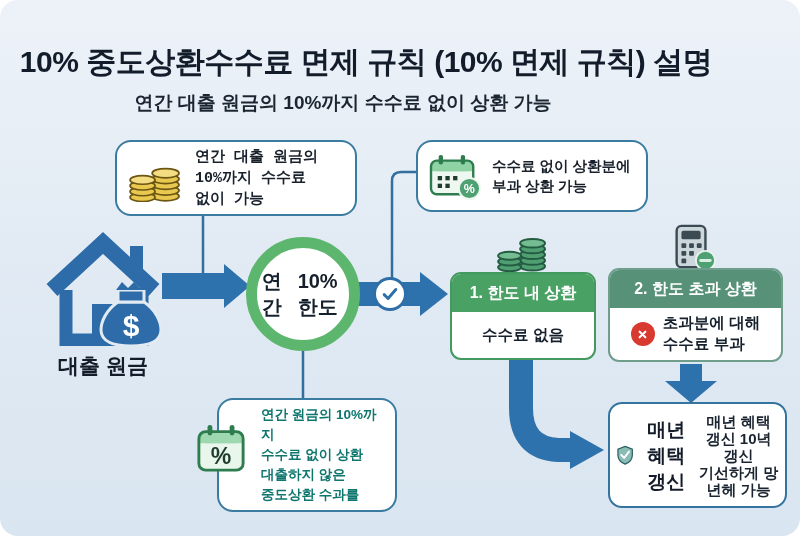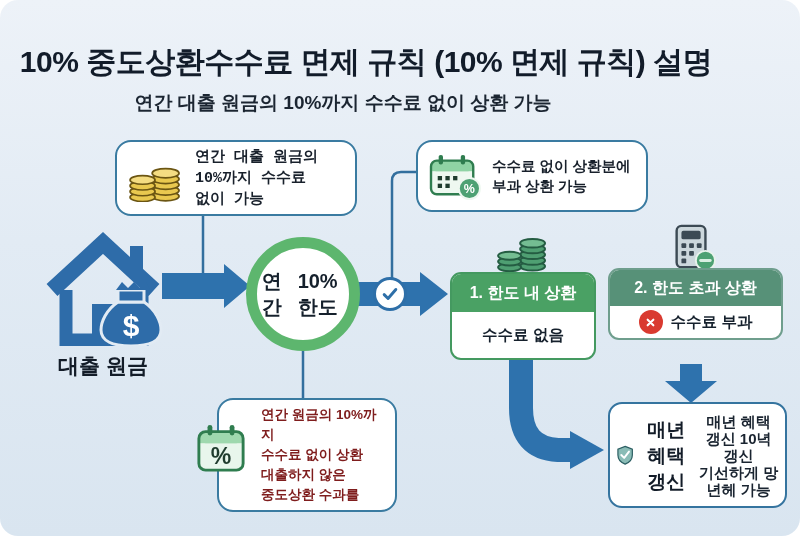--- a/index.html
+++ b/index.html
@@ -37,21 +37,21 @@
     background:#fff; border:3.5px solid #2e6fa8; border-radius:50%;
     display:flex; align-items:center; justify-content:center;
   }
   .loan-source { position:absolute; z-index:2; left:38px; top:230px; width:130px; text-align:center; }
   .loan-label { margin-top:2px; font-size:21px; font-weight:800; color:#131c28; }
   .outcome-box {
     position:absolute; z-index:2; background:#fff; border-radius:11px; overflow:hidden;
     display:flex; flex-direction:column;
   }
   .box1 { left:450px; top:272px; width:146px; height:88px; border:2px solid #449960; }
-  .box2 { left:608px; top:268px; width:175px; height:72px; border:2px solid #6f9e8d;justify-content:center; }
+  .box2 { left:608px; top:268px; width:175px; height:94px; border:2px solid #6f9e8d;justify-content:center; }
   .outcome-head {
     height:38px; display:flex; align-items:center; justify-content:center;
     color:#ffffff; font-size:16px; font-weight:800;
   }
   .box1 .outcome-head { background:#4aa164; }
   .box2 .outcome-head { background:#579178; }
   .outcome-body {
     flex:1; display:flex; align-items:center; justify-content:center; gap:8px;
     font-size:15.5px; font-weight:700; color:#15202c; text-align:left; padding:4px 8px;
   }
@@ -66,21 +66,21 @@
     display:flex; flex-direction:row; align-items:center; justify-content:center; gap:2px;
     text-align:center; padding:6px 6px;
   }
   .renewal-title { font-size:19px; font-weight:800; color:#131c28; margin-top:2px; }
   .renewal-body { font-size:15px; font-weight:700; color:#1a2430; line-height:17px; }
   .bottom-callout {
     position:absolute; z-index:2; left:217px; top:398px; width:180px; height:114px;
     background:#fff; border:2.5px solid #3a7ba1; border-radius:16px;
     display:flex; align-items:center; padding:8px 8px 8px 42px;
   }
-  .bottom-callout .txt { font-size:13.5px; font-weight:700; color:#7f1d1d; line-height:20px; }
+  .bottom-callout .txt { font-size:13.5px; font-weight:700; color:#0f766e; line-height:20px; }
   .floating-icon { position:absolute; z-index:3; }
 </style>
 </head>
 <body>
 
 <div class="page">
 
   <div class="title">10% 중도상환수수료 면제 규칙 (10% 면제 규칙) 설명</div>
   <div class="subtitle">연간 대출 원금의 10%까지 수수료 없이 상환 가능</div>
 
@@ -202,20 +202,21 @@
 
   <div class="outcome-box box2">
     <div class="outcome-head">2. 한도 초과 상환</div>
     <div class="outcome-body">
       <span class="x-badge">
         <svg width="13" height="13" viewBox="0 0 25 25">
           <path d="M7,7 L18,18 M18,7 L7,18" stroke="#ffffff" stroke-width="4" stroke-linecap="round"></path>
         </svg>
       </span>
       <span>
+        <div>초과분에 대해</div>
         <div>수수료 부과</div>
       </span>
     </div>
   </div>
 
   <div class="bottom-callout">
     <div class="txt">
       <div>연간 원금의 10%까지</div>
       <div>수수료 없이 상환</div>
       <div>대출하지 않은</div>

